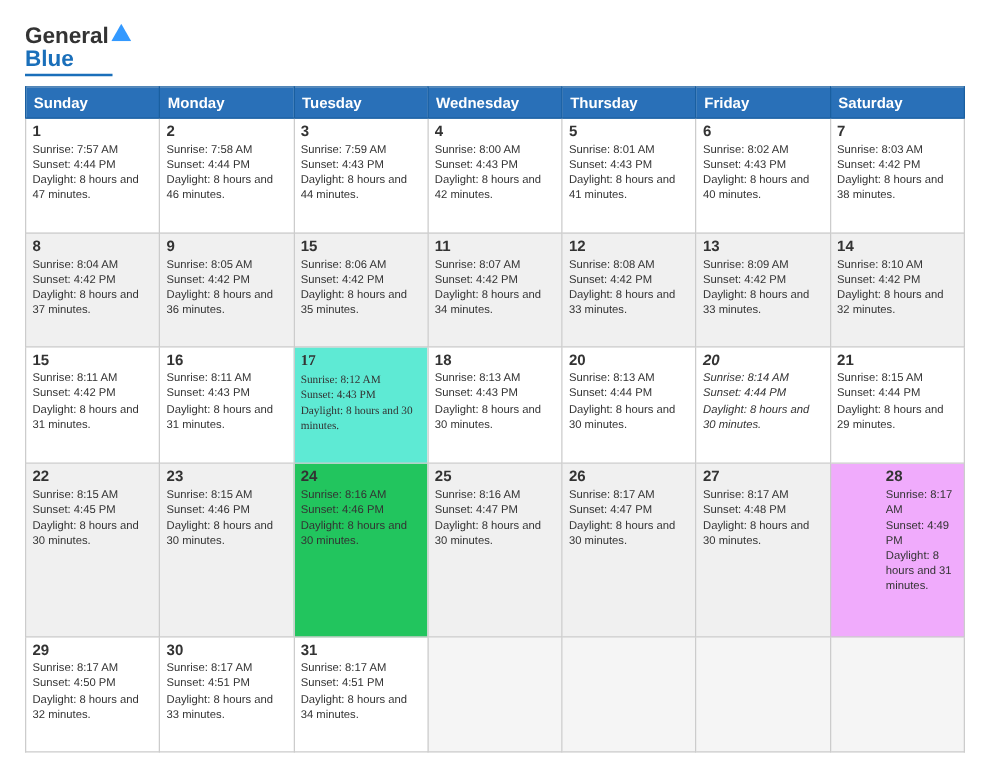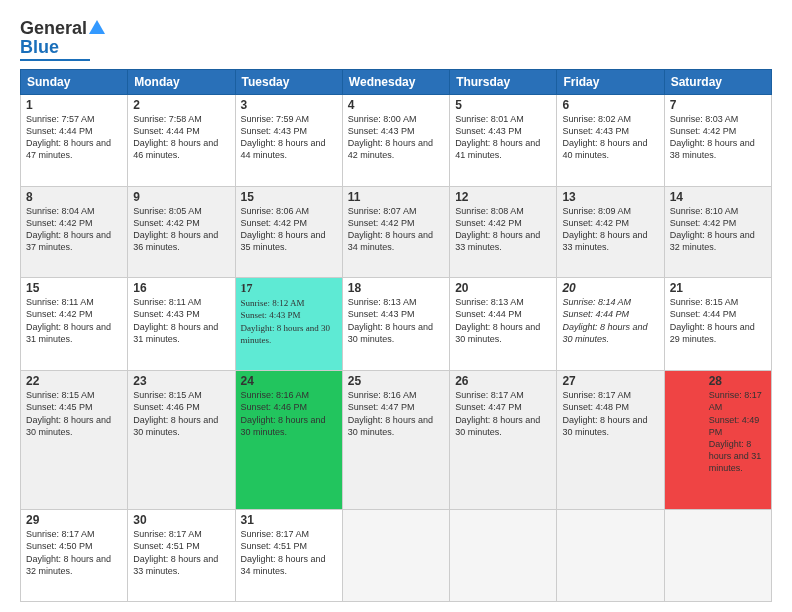--- a/index.html
+++ b/index.html
@@ -231,21 +231,21 @@
         <span class="day-info">Sunrise: 8:16 AM<br>Sunset: 4:47 PM<br>Daylight: 8 hours and 30 minutes.</span>
       </td>
           <td style="background: rgb(240, 240, 240);">
         <span class="day-num">26</span>
         <span class="day-info">Sunrise: 8:17 AM<br>Sunset: 4:47 PM<br>Daylight: 8 hours and 30 minutes.</span>
       </td>
           <td style="background: rgb(240, 240, 240);">
         <span class="day-num">27</span>
         <span class="day-info">Sunrise: 8:17 AM<br>Sunset: 4:48 PM<br>Daylight: 8 hours and 30 minutes.</span>
       </td>
-          <td style="background: #ef4444; padding-left: 44px;">
+          <td style="background: #f0abfc; padding-left: 44px;">
         <span class="day-num">28</span>
         <span class="day-info">Sunrise: 8:17 AM<br>Sunset: 4:49 PM<br>Daylight: 8 hours and 31 minutes.</span>
       </td>
         </tr>
         <tr>
           <td style="background: rgb(255, 255, 255);">
         <span class="day-num">29</span>
         <span class="day-info">Sunrise: 8:17 AM<br>Sunset: 4:50 PM<br>Daylight: 8 hours and 32 minutes.</span>
       </td>
           <td style="background: rgb(255, 255, 255);">

